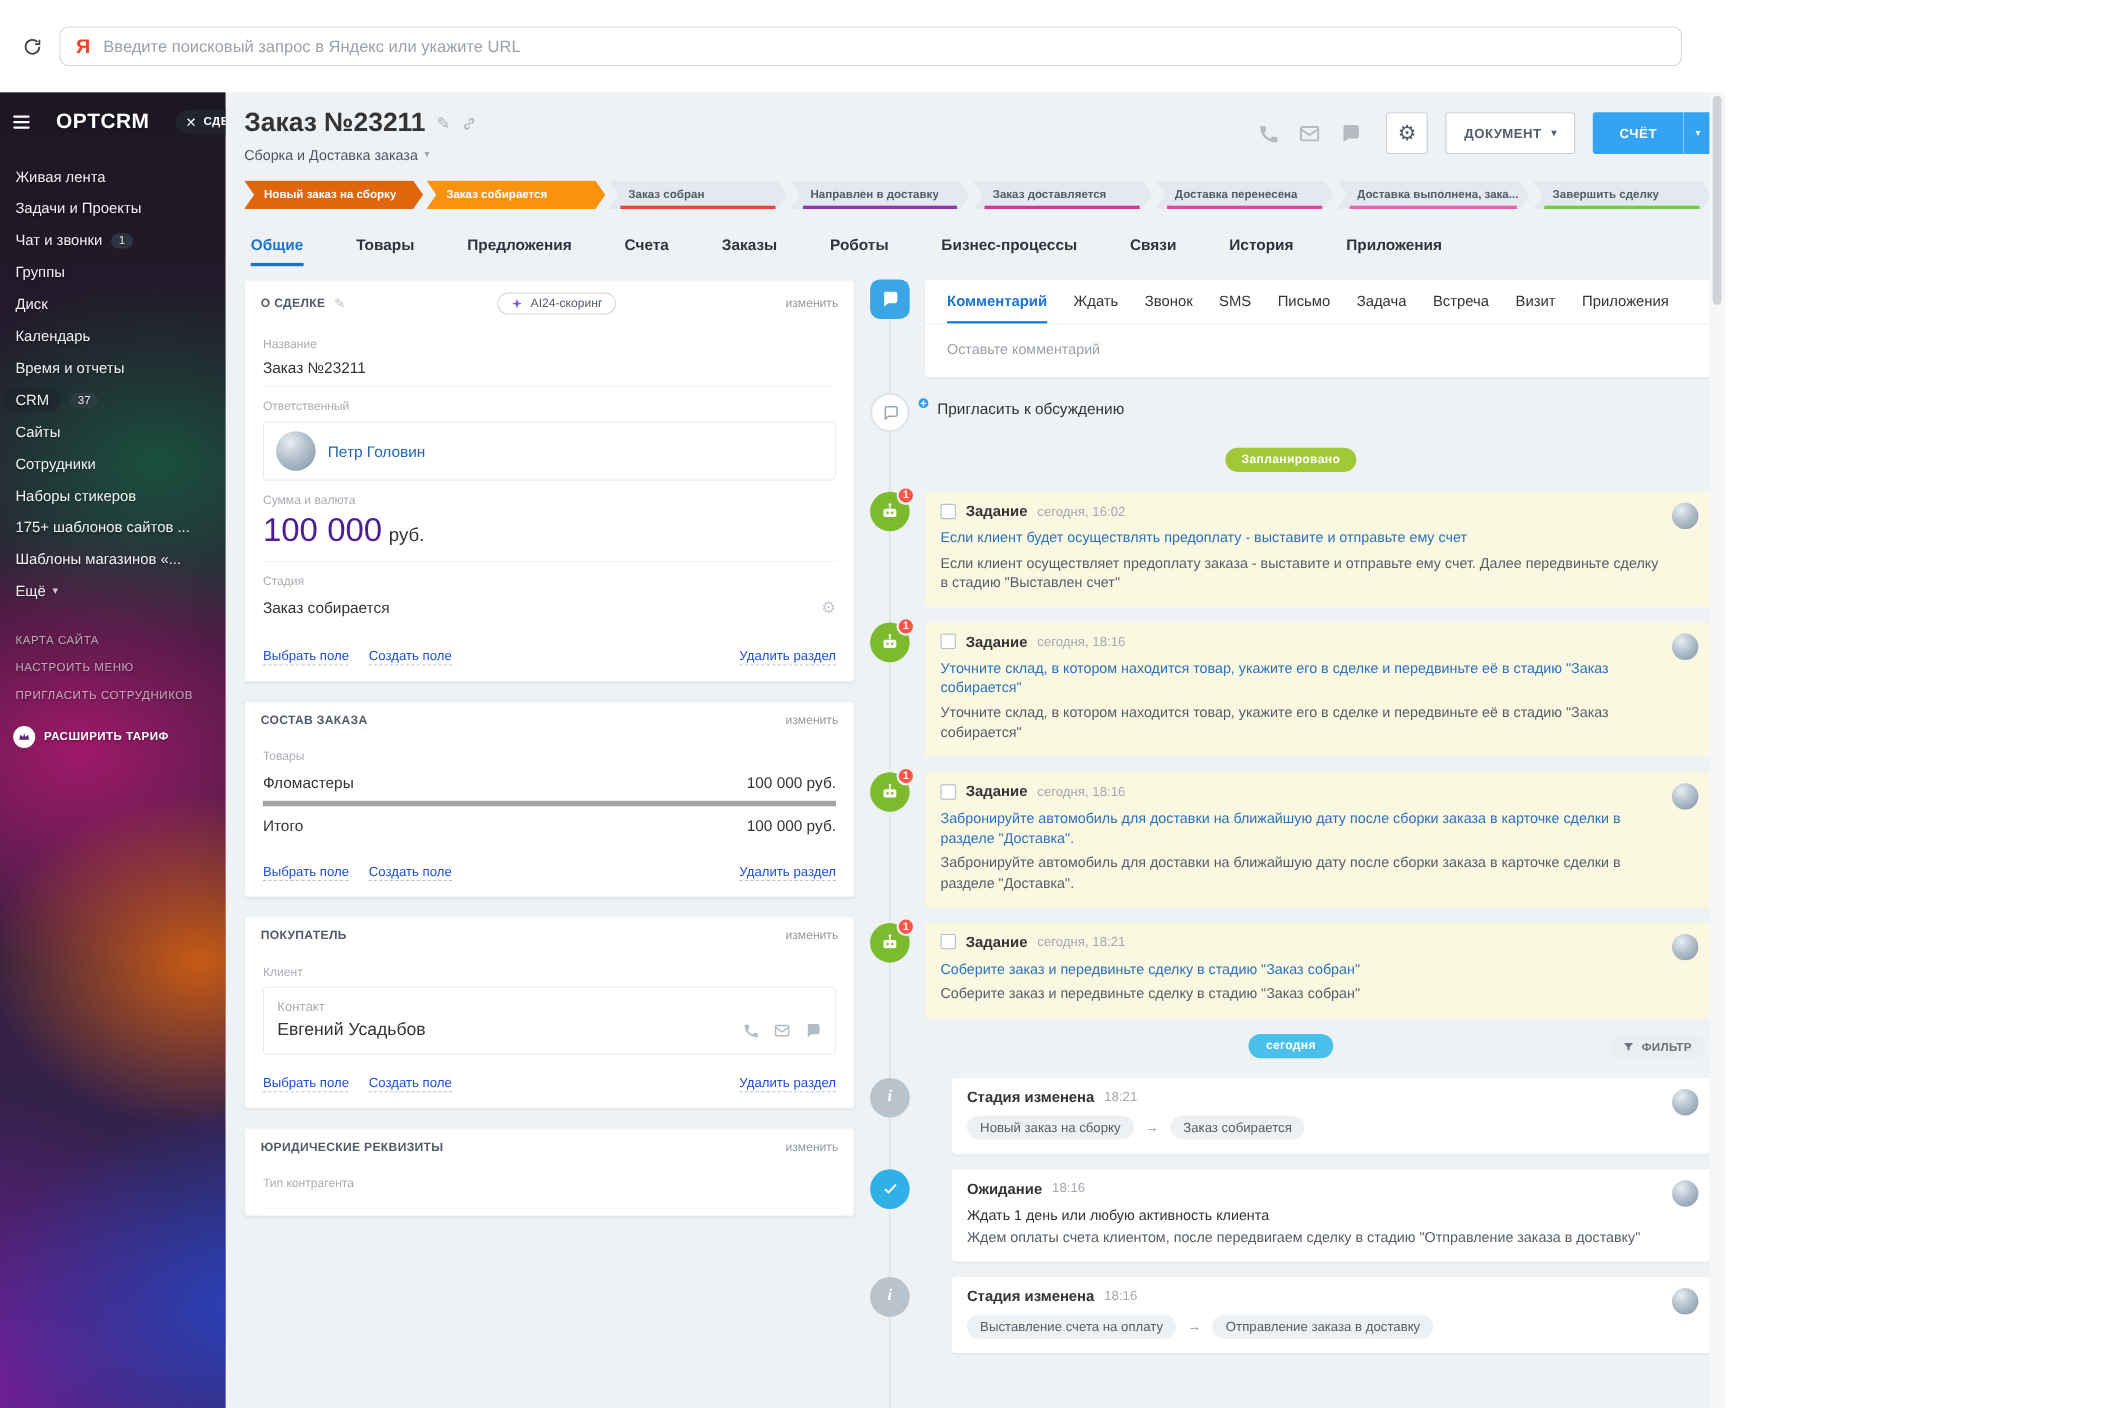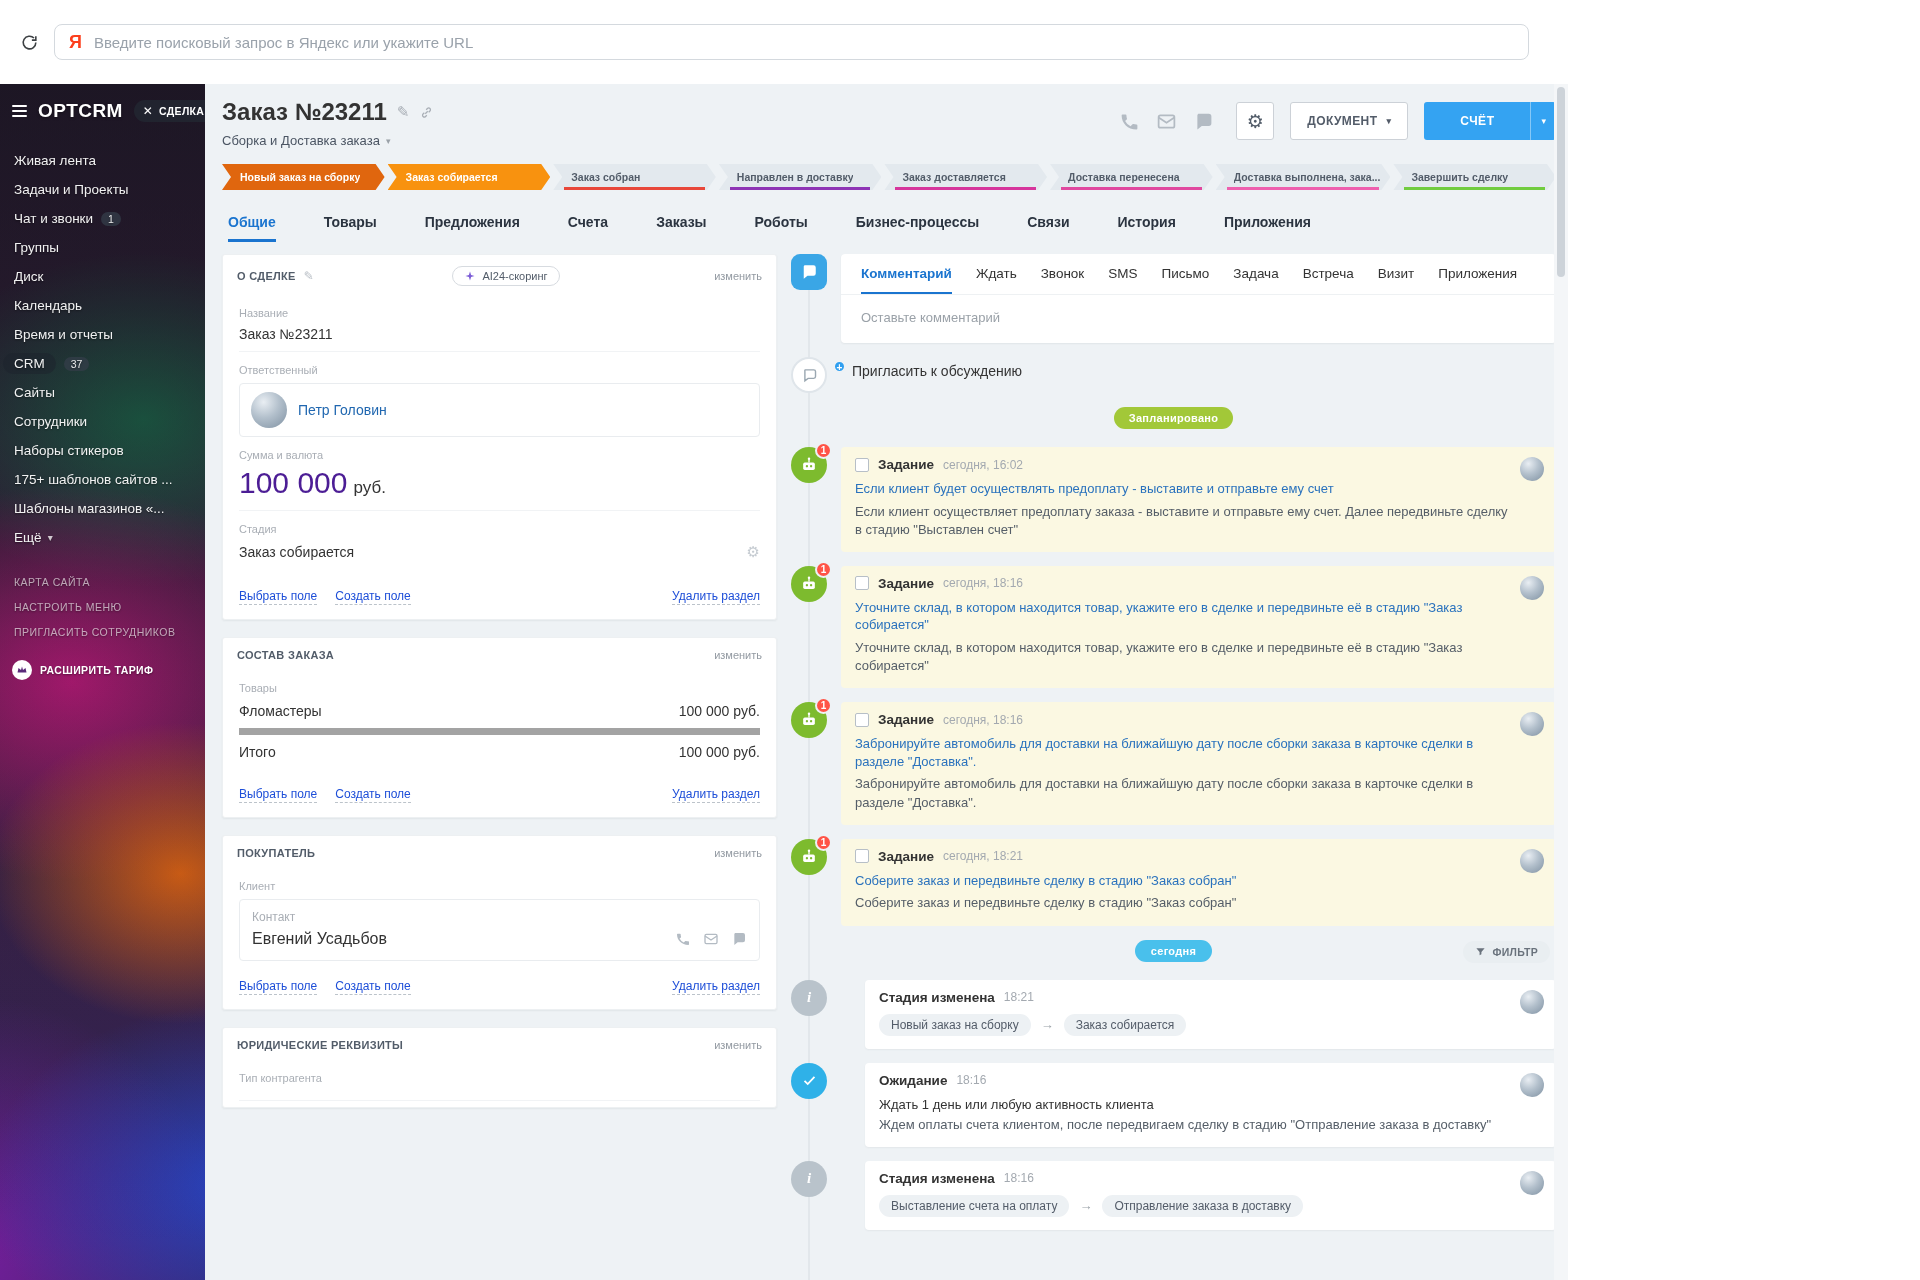--- a/index.html
+++ b/index.html
@@ -27,21 +27,21 @@
     background:
       radial-gradient(420px 300px at 115% 92%, rgba(40,70,200,.95) 0%, rgba(40,70,200,0) 60%),
       radial-gradient(420px 420px at -15% 98%, rgba(120,30,160,.95) 0%, rgba(120,30,160,0) 62%),
       radial-gradient(330px 260px at 88% 66%, rgba(235,105,15,.9) 0%, rgba(235,105,15,0) 58%),
       radial-gradient(430px 330px at 35% 50%, rgba(195,25,125,.9) 0%, rgba(195,25,125,0) 60%),
       radial-gradient(380px 280px at 70% 28%, rgba(25,120,80,.85) 0%, rgba(25,120,80,0) 60%),
       linear-gradient(180deg,#281e31 0%, #3a2140 55%, #33245c 100%);
   }
   .sidebar::before { content:""; position:absolute; inset:0; background:linear-gradient(180deg, rgba(20,16,26,.55), rgba(20,16,26,.15) 45%, rgba(20,16,26,0)); pointer-events:none; }
   .sidebar > * { position:relative; }
-  .sidebar-head { display:flex; align-items:center; gap:11px; padding:16px 8px 8px 12px; }
+  .sidebar-head { display:flex; align-items:center; gap:24px; padding:16px 8px 8px 12px; }
   .burger { display:flex; flex-direction:column; gap:3px; cursor:pointer; }
   .burger span { width:15px; height:2px; background:#fff; border-radius:1px; }
   .logo-text { font-size:19px; font-weight:bold; letter-spacing:.4px; text-shadow:0 1px 3px rgba(0,0,0,.4); }
   .deal-chip { margin-left:auto; display:flex; align-items:center; gap:6px; background:rgba(34,40,50,.78); border-radius:14px; padding:5px 11px 5px 9px; font-size:10.5px; font-weight:bold; letter-spacing:.3px; cursor:pointer; }
   .deal-chip .x { font-size:12px; line-height:1; }
   .side-nav { padding-top:16px; }
   .nav-item { display:flex; align-items:center; padding:7px 14px; font-size:13.5px; color:rgba(255,255,255,.94); text-shadow:0 1px 2px rgba(0,0,0,.45); cursor:pointer; white-space:nowrap; }
   .nav-item .nbadge { margin-left:8px; background:rgba(52,62,74,.75); border-radius:10px; padding:1px 7px; font-size:10.5px; color:rgba(255,255,255,.9); }
   .nav-pill { background:rgba(28,34,44,.5); border-radius:14px; padding:3px 11px; margin:-3px 0 -3px -11px; }
   .nav-caret { margin-left:6px; font-size:10px; opacity:.8; }
@@ -57,21 +57,21 @@
   .deal-title { font-size:24px; font-weight:600; color:#333; }
   .title-icon { color:#a9afb6; font-size:15px; cursor:pointer; display:flex; }
   .deal-subtitle { margin-top:7px; font-size:13px; color:#4b5563; display:flex; align-items:center; gap:6px; cursor:pointer; }
   .deal-subtitle .caret { font-size:9px; color:#9aa1a8; }
   .header-actions { margin-left:auto; display:flex; align-items:center; gap:16px; padding-top:4px; }
   .hicon { color:#b3bbc3; cursor:pointer; display:flex; }
   .gear-btn { width:38px; height:38px; border:1px solid #ccd1d7; background:#fff; border-radius:3px; display:flex; align-items:center; justify-content:center; font-size:19px; color:#525c69; cursor:pointer; font-family:"DejaVu Sans",sans-serif; margin-left:6px; }
   .doc-btn { height:38px; border:1px solid #ccd1d7; background:#fff; border-radius:3px; font-size:12px; font-weight:bold; color:#535c69; padding:0 16px; display:flex; align-items:center; gap:9px; letter-spacing:.4px; cursor:pointer; }
   .doc-btn .caret, .invoice-caret .caret { font-size:9px; }
   .invoice-btn { height:38px; background:#34a3f2; border-radius:3px; display:flex; align-items:stretch; color:#fff; cursor:pointer; overflow:hidden; }
-  .invoice-main { display:flex; align-items:center; padding:0 36px; font-size:12px; font-weight:bold; letter-spacing:.5px; }
+  .invoice-main { display:flex; align-items:center; padding:0 24px; font-size:12px; font-weight:bold; letter-spacing:.5px; }
   .invoice-caret { display:flex; align-items:center; padding:0 10px; border-left:1px solid rgba(255,255,255,.4); }
 
   
   .stages { display:flex; gap:3px; margin-top:16px; }
   .stage { flex:1; height:26px; position:relative; display:flex; align-items:center; padding:0 10px 0 18px; font-size:10.5px; font-weight:bold; clip-path:polygon(0 0, calc(100% - 9px) 0, 100% 50%, calc(100% - 9px) 100%, 0 100%, 9px 50%); cursor:pointer; }
   .stage span { white-space:nowrap; overflow:hidden; text-overflow:ellipsis; }
   .stage.done { background:#e0660e; color:#fff; }
   .stage.current { background:#f8920f; color:#fff; }
   .stage.future { background:#e3e9ee; color:#525c69; }
   .stage.future::after { content:""; position:absolute; left:11px; right:11px; bottom:0; height:3px; background:var(--u,#ccc); }
@@ -100,21 +100,21 @@
   .av24 { width:24px; height:24px; }
   .blue-link { color:#2067b0; font-size:14px; cursor:pointer; }
   .sum-row { padding:5px 0 10px; border-bottom:1px solid #f1f3f5; }
   .sum-big { font-size:30px; color:#4c1d95; }
   .sum-cur { font-size:17px; color:#333; margin-left:6px; }
   .stage-row { display:flex; align-items:center; padding:8px 0 10px; font-size:14px; color:#333; }
   .stage-row .gear { margin-left:auto; color:#c5cbd1; font-size:15px; cursor:pointer; font-family:"DejaVu Sans",sans-serif; }
   .card-foot { display:flex; gap:18px; padding:12px 16px 14px; font-size:12px; color:#1d4ed8; }
   .dotted { border-bottom:1px dashed #bcc3ca; cursor:pointer; padding-bottom:1px; }
   .foot-right { margin-left:auto; }
-  .o-row { display:flex; align-items:center; font-size:14px; color:#333; padding:9px 0; border-bottom:7px solid #a3a3a3; }
+  .o-row { display:flex; align-items:center; font-size:14px; color:#333; padding:9px 0; border-bottom:5px solid #a3a3a3; }
   .o-row.last { border-bottom:none; }
   .o-val { margin-left:auto; }
   .contact-box { border:1px solid #e9ecef; border-radius:4px; padding:10px 12px 12px; margin-top:7px; }
   .contact-type { font-size:12px; color:#a9aeb5; }
   .contact-row { display:flex; align-items:center; margin-top:6px; }
   .contact-name { font-size:16px; color:#333; }
   .contact-icons { margin-left:auto; display:flex; gap:12px; color:#b3bbc3; }
   .contact-icons .hicon svg { width:16px; height:16px; }
 
   

